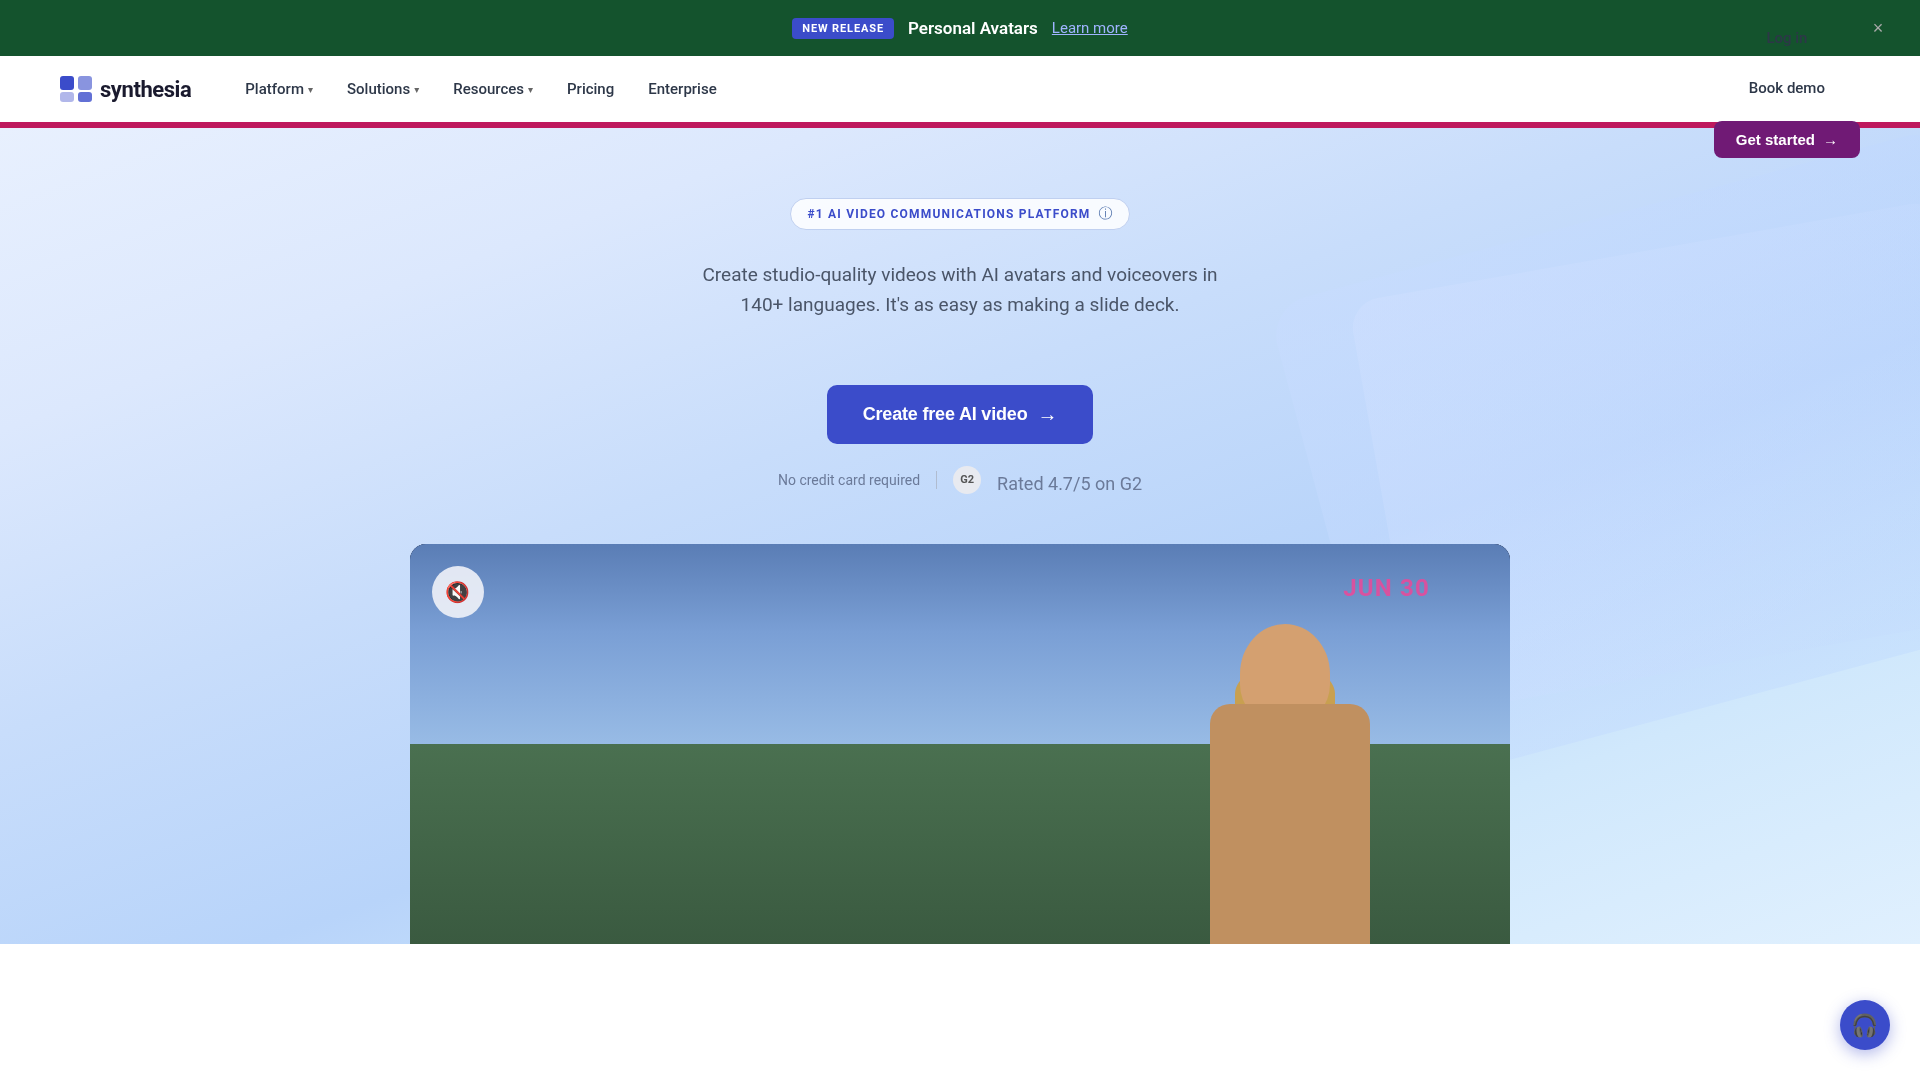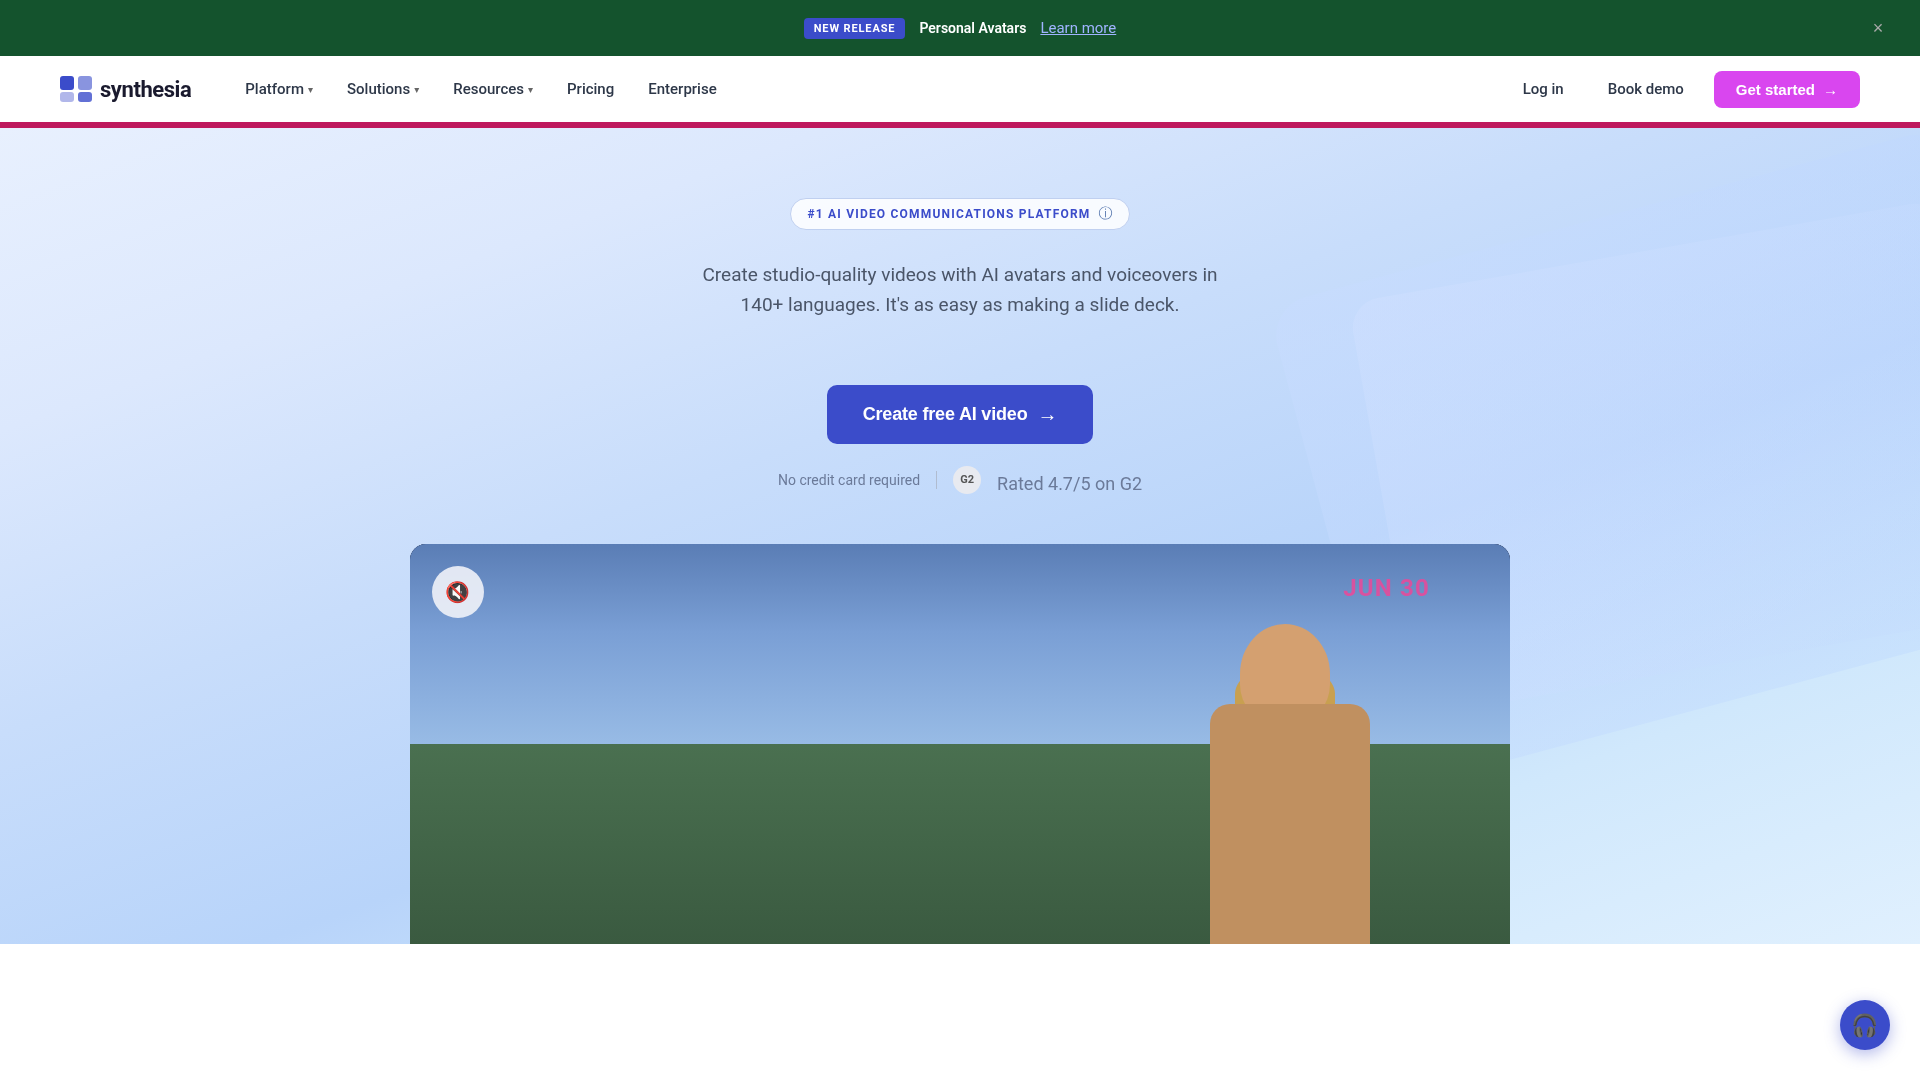--- a/index.html
+++ b/index.html
@@ -27,21 +27,21 @@
       background: #3b4cca;
       color: #fff;
       font-size: 11px;
       font-weight: 700;
       letter-spacing: 0.08em;
       padding: 4px 10px;
       border-radius: 4px;
       text-transform: uppercase;
     }
     .announcement-bar .announcement-text {
-      font-size: 14px;
+      font-size: 17px;
       font-weight: 600;
       color: #fff;
     }
     .announcement-bar .learn-more-link {
       font-size: 15px;
       color: #a0b4ff;
       text-decoration: underline;
       cursor: pointer;
     }
     .announcement-bar .close-btn {
@@ -115,39 +115,40 @@
       transition: background 0.15s;
     }
     .nav-item .chevron {
       font-size: 10px;
       color: #666;
     }
     .navbar-right {
       display: flex;
       align-items: center;
       gap: 16px;
+      flex-direction: column;
     }
     .nav-login {
       font-size: 15px;
       font-weight: 500;
       color: #2d3748;
       cursor: pointer;
       padding: 8px 14px;
       border-radius: 6px;
     }
     .nav-book-demo {
       font-size: 15px;
       font-weight: 500;
       color: #2d3748;
       cursor: pointer;
       padding: 8px 14px;
       border-radius: 6px;
     }
     .nav-get-started {
-      background: #d946ef;
+      background: #701a75;
       color: #fff;
       border: none;
       border-radius: 8px;
       padding: 10px 22px;
       font-size: 15px;
       font-weight: 600;
       cursor: pointer;
       display: flex;
       align-items: center;
       gap: 8px;

